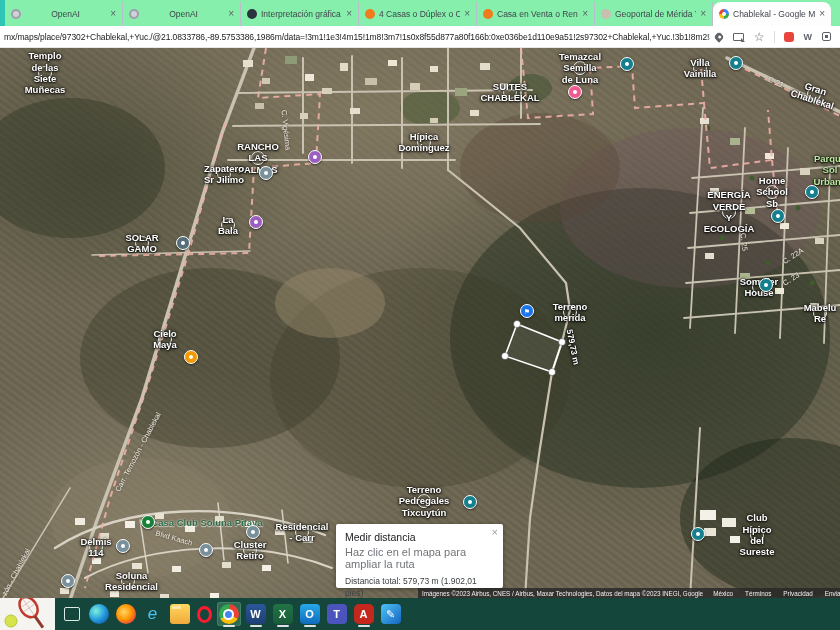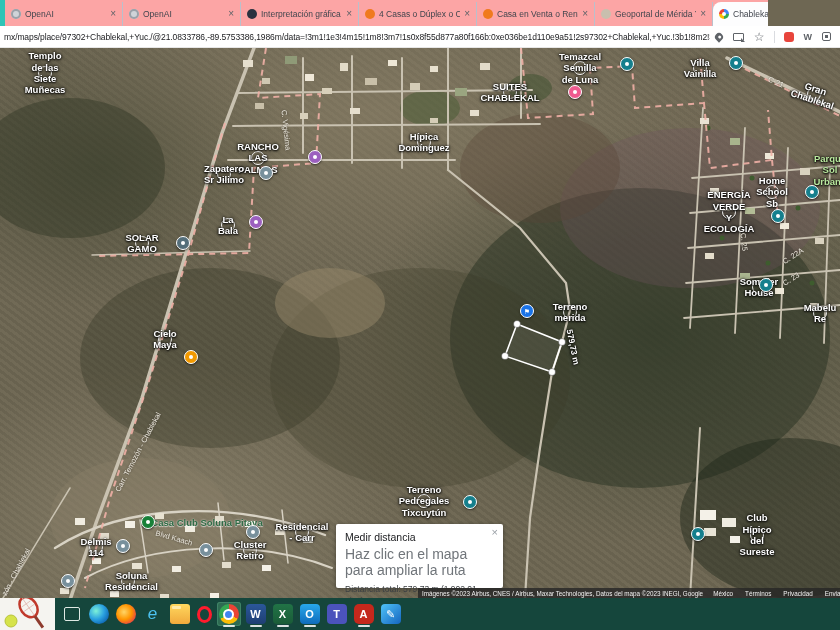--- a/index.html
+++ b/index.html
@@ -1,20 +1,20 @@
 <!DOCTYPE html>
 <html><head>
 <meta charset="utf-8">
 <style>
   html,body{margin:0;padding:0;background:#000;}
   *{box-sizing:border-box;font-family:"Liberation Sans",sans-serif;}
   .screen{position:relative;width:840px;height:630px;overflow:hidden;background:#6e6753;}
 
   
-  .tabbar{position:absolute;left:0;top:0;width:768px;height:26px;background:#fca5a5;display:flex;align-items:flex-end;}
+  .tabbar{position:absolute;left:0;top:0;width:840px;height:26px;background:#86efac;display:flex;align-items:flex-end;text-align:center;}
   .edge-accent{width:5px;height:26px;background:#2ec4b6;flex:none;}
   .tabs{display:flex;flex:1;height:24px;overflow:hidden;}
   .tab{width:118px;flex:none;height:24px;display:flex;align-items:center;gap:4px;padding:0 6px;border-right:1px solid #b9c0cc;cursor:default;}
   .tab .ttl{flex:1;font-size:8.5px;color:#41454d;white-space:nowrap;overflow:hidden;}
   .tab .tclose{font-size:10px;color:#5f6368;line-height:1;}
   .tab.active{background:#fdfdfe;border-radius:8px 8px 0 0;border-right:none;}
   .fav{width:10px;height:10px;border-radius:50%;flex:none;position:relative;}
   .fav.openai{background:#cfd3d8;box-shadow:inset 0 0 0 2px #9aa0a8;}
   .fav.dark{background:#2b3240;}
   .fav.orange{background:#f07a1e;}
@@ -61,21 +61,21 @@
   .poi.gray{background:#78909c;}
   .poi.dark{background:#546e7a;}
   .poi.orange{background:#f29900;}
   .poi.green{background:#188038;}
   .poi.bluepin{background:#1a73e8;}
   .poi.bluepin::after{content:"⚑";width:auto;height:auto;background:none;color:#fff;font-size:7px;line-height:1;}
 
   
   .mdialog{position:absolute;left:336px;top:476px;width:167px;height:64px;background:#fff;border-radius:2px;box-shadow:0 1px 4px rgba(0,0,0,.4);padding:7px 9px 5px 9px;z-index:6;}
   .mdialog .mtitle{font-size:10.5px;color:#202124;margin-bottom:3px;}
-  .mdialog .msub{font-size:14px;color:#70757a;margin-bottom:5px;}
+  .mdialog .msub{font-size:11px;color:#70757a;margin-bottom:5px;}
   .mdialog .mline{font-size:8.5px;color:#3c4043;line-height:1.45;}
   .mdialog .mclose{position:absolute;right:5px;top:3px;font-size:11px;color:#9aa0a6;line-height:1;cursor:default;}
 
   
   .attrib{position:absolute;left:418px;right:0;bottom:0;height:10px;background:rgba(38,38,38,.8);display:flex;align-items:center;z-index:7;overflow:hidden;white-space:nowrap;}
   .attrib span{font-size:6.3px;color:#f0f0f0;margin:0 4px;flex:none;}
   .attrib .alink{margin:0 6px;}
 
   
   .bottom{position:absolute;left:0;top:598px;width:840px;height:32px;display:flex;}

